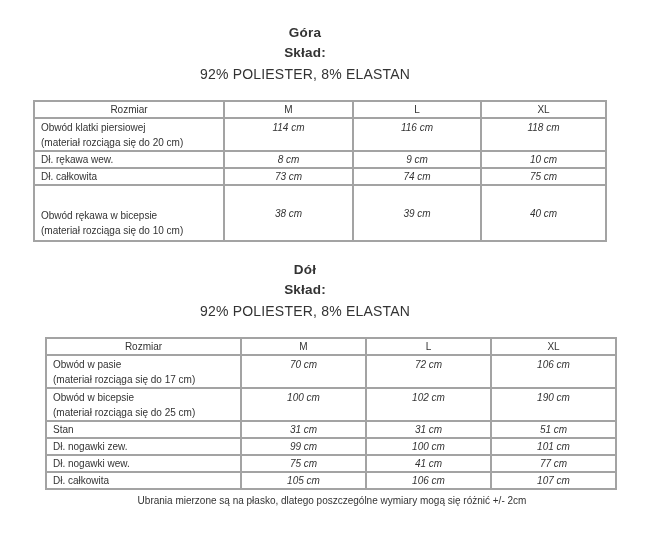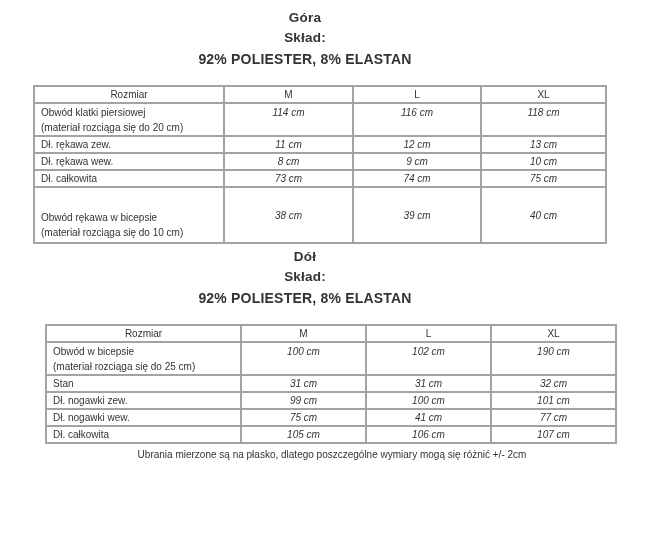--- a/index.html
+++ b/index.html
@@ -3,35 +3,35 @@
 <meta charset="utf-8">
 <style>
   * { margin: 0; padding: 0; box-sizing: border-box; }
   html, body {
     width: 664px; height: 538px;
     background: #ffffff;
     font-family: "Liberation Sans", sans-serif;
     color: #333333;
     overflow: hidden;
   }
-  .doc { padding-top: 8px; }
+  .doc { padding-top: 23px; }
 
   .titles {
     width: 610px;
     text-align: center;
   }
   .title-line {
     font-size: 13.5px;
     font-weight: 600;
     line-height: 20px;
     letter-spacing: 0.2px;
   }
   .composition-line {
     font-size: 14px;
-    font-weight: 700;
+    font-weight: 400;
     line-height: 22px;
     letter-spacing: 0.2px;
   }
 
   table.size-table {
     border-collapse: collapse;
     table-layout: fixed;
     margin-top: 15px;
   }
   table.size-table td {
@@ -51,21 +51,21 @@
   tr.row-single td { height: 15px; }
   tr.row-double td { height: 33px; }
   tr.row-double td.value-cell { vertical-align: top; padding-top: 1px; }
   tr.row-double td.label-cell { vertical-align: top; padding-top: 1px; }
   tr.row-tall td { height: 56px; }
   tr.row-tall td.label-cell { vertical-align: bottom; padding-bottom: 2px; }
   tr.row-tall td.value-cell { vertical-align: middle; }
 
   .label-note { display: block; }
 
-  .section-bottom .titles { margin-top: 3px; }
+  .section-bottom .titles { margin-top: 18px; }
   .tbl2 { margin-top: 27px; }
 
   .footer-note {
     margin-top: 5px;
     width: 664px;
     text-align: center;
     font-size: 10px;
     line-height: 12px;
     color: #333333;
   }
@@ -99,26 +99,20 @@
         <tr class="row-double">
           <td class="label-cell">
             <span class="label-main">Obwód klatki piersiowej</span>
             <span class="label-note">(materiał rozciąga się do 20 cm)</span>
           </td>
           <td class="value-cell">114 cm</td>
           <td class="value-cell">116 cm</td>
           <td class="value-cell">118 cm</td>
         </tr>
         <tr class="row-single">
-          <td class="label-cell">Dł. rękawa zew.</td>
-          <td class="value-cell">11 cm</td>
-          <td class="value-cell">12 cm</td>
-          <td class="value-cell">13 cm</td>
-        </tr>
-        <tr class="row-single">
           <td class="label-cell">Dł. rękawa wew.</td>
           <td class="value-cell">8 cm</td>
           <td class="value-cell">9 cm</td>
           <td class="value-cell">10 cm</td>
         </tr>
         <tr class="row-single">
           <td class="label-cell">Dł. całkowita</td>
           <td class="value-cell">73 cm</td>
           <td class="value-cell">74 cm</td>
           <td class="value-cell">75 cm</td>
@@ -152,32 +146,41 @@
       </colgroup>
       <tbody>
         <tr class="row-single">
           <td class="hdr-cell">Rozmiar</td>
           <td class="hdr-cell">M</td>
           <td class="hdr-cell">L</td>
           <td class="hdr-cell">XL</td>
         </tr>
         <tr class="row-double">
           <td class="label-cell">
+            <span class="label-main">Obwód w pasie</span>
+            <span class="label-note">(materiał rozciąga się do 17 cm)</span>
+          </td>
+          <td class="value-cell">70 cm</td>
+          <td class="value-cell">72 cm</td>
+          <td class="value-cell">106 cm</td>
+        </tr>
+        <tr class="row-double">
+          <td class="label-cell">
             <span class="label-main">Obwód w bicepsie</span>
             <span class="label-note">(materiał rozciąga się do 25 cm)</span>
           </td>
           <td class="value-cell">100 cm</td>
           <td class="value-cell">102 cm</td>
           <td class="value-cell">190 cm</td>
         </tr>
         <tr class="row-single">
           <td class="label-cell">Stan</td>
           <td class="value-cell">31 cm</td>
           <td class="value-cell">31 cm</td>
-          <td class="value-cell">32 cm</td>
+          <td class="value-cell">51 cm</td>
         </tr>
         <tr class="row-single">
           <td class="label-cell">Dł. nogawki zew.</td>
           <td class="value-cell">99 cm</td>
           <td class="value-cell">100 cm</td>
           <td class="value-cell">101 cm</td>
         </tr>
         <tr class="row-single">
           <td class="label-cell">Dł. nogawki wew.</td>
           <td class="value-cell">75 cm</td>

